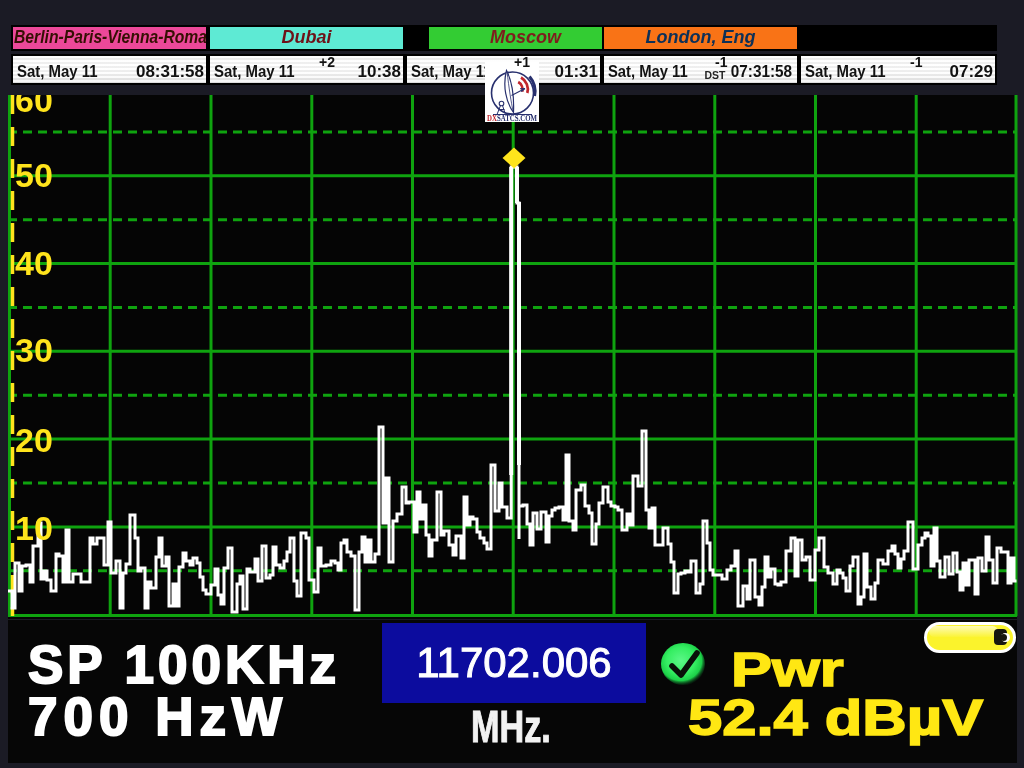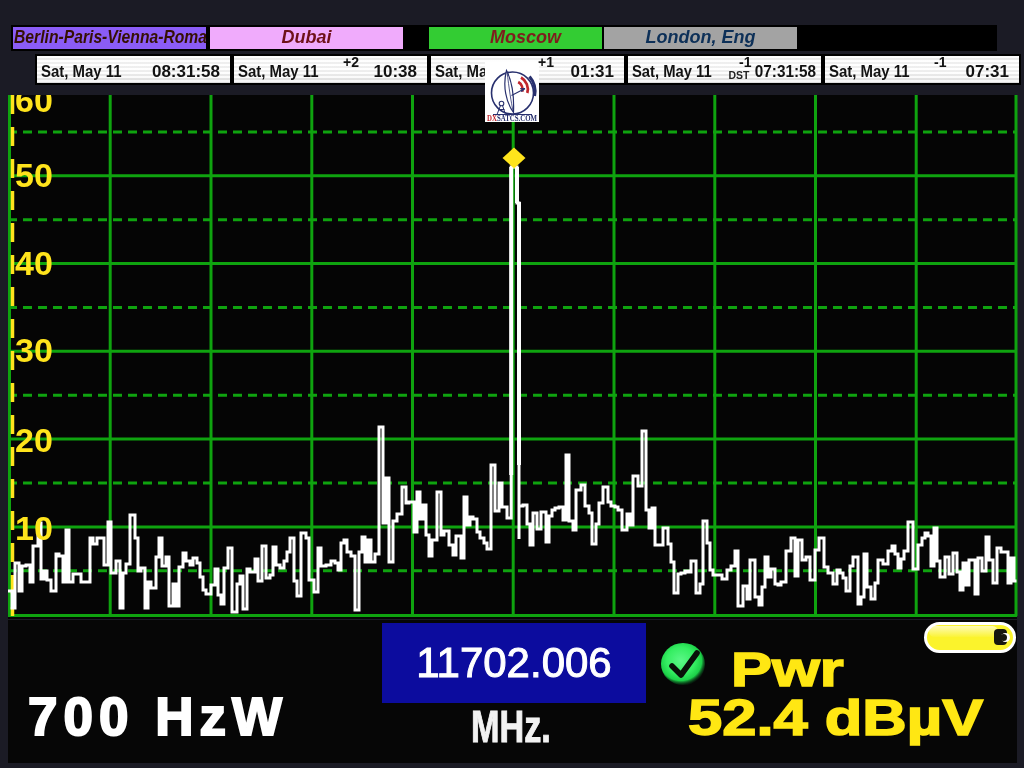--- a/index.html
+++ b/index.html
@@ -5,28 +5,28 @@
   * { margin:0; padding:0; box-sizing:border-box; }
   html,body { width:1024px; height:768px; overflow:hidden; background:#1b1b25;
     font-family:"Liberation Sans", sans-serif; }
   #stage { position:relative; width:1024px; height:768px; }
 
   
   .hdrrow { position:absolute; left:11px; top:25px; width:986px; height:26px; background:#000; }
   .hdr { position:absolute; top:0; height:26px; border:2px solid #000; overflow:hidden;
     font-style:italic; font-weight:bold; font-size:18px; text-align:center; line-height:21px; }
   .hdr span { display:inline-block; transform-origin:center; white-space:nowrap; }
-  .timerow { position:absolute; left:11px; top:54px; width:954px; height:31px; background:#701a75;margin-left:24px; }
+  .timerow { position:absolute; left:11px; top:54px; width:954px; height:31px; background:#701a75; }
   .tbar { position:absolute; top:0; height:31px; border:2px solid #000;
     background:linear-gradient(180deg,#f2f2f2 0%,#ffffff 28%,#fdfdfd 55%,#e2e2e2 100%); }
   .tbar .stripes { position:absolute; inset:0;
     background:repeating-linear-gradient(180deg, rgba(255,255,255,0.7) 0 2px, rgba(210,210,210,0.35) 2px 4px); }
   .tbar .date { position:absolute; left:4px; top:6px; font-weight:bold; font-size:17px; color:#121212;
     transform:scaleX(0.88); transform-origin:left; white-space:nowrap; }
-  .tbar .time { position:absolute; right:10px; top:6px; font-weight:bold; font-size:17px; color:#121212;
+  .tbar .time { position:absolute; right:2px; top:6px; font-weight:bold; font-size:17px; color:#121212;
     transform-origin:right; white-space:nowrap; }
   .tbar .sup { position:absolute; top:-2px; font-weight:bold; font-size:14px; color:#121212; z-index:40; }
   .tbar .dst { position:absolute; top:13px; font-weight:bold; font-size:11px; color:#222;
     transform:scaleX(0.95); z-index:40; }
 
   
   #bottom { position:absolute; left:8px; top:620px; width:1009px; height:143px; background:#060606; }
   .bigwhite { position:absolute; color:#fff; font-weight:bold; font-size:53px;
     -webkit-text-stroke:2px #fff; letter-spacing:4px; white-space:nowrap; }
   .bigyellow { position:absolute; color:#ffe713; font-weight:bold; font-size:48px;
@@ -46,24 +46,24 @@
   #pill .knob i { position:absolute; right:-3px; top:4px; width:9px; height:9px; border-radius:50%;
     background:#fff; }
   #pill .knob b { position:absolute; right:0px; top:5px; width:7px; height:7px; border-radius:50%;
     background:#17170f; }
 </style>
 </head>
 <body>
 <div id="stage">
 
   <div class="hdrrow">
-    <div class="hdr" style="left:0px;   width:197px; background:#8b5cf6; color:#351003; text-align:left;"><span style="transform:scaleX(0.872); transform-origin:left; margin-left:1px;">Berlin-Paris-Vienna-Roma</span></div>
-    <div class="hdr" style="left:197px; width:197px; background:#f0abfc; color:#6e1118;"><span>Dubai</span></div>
+    <div class="hdr" style="left:0px;   width:197px; background:#ec4899; color:#351003; text-align:left;"><span style="transform:scaleX(0.872); transform-origin:left; margin-left:1px;">Berlin-Paris-Vienna-Roma</span></div>
+    <div class="hdr" style="left:197px; width:197px; background:#5eead4; color:#6e1118;"><span>Dubai</span></div>
     <div class="hdr" style="left:416px; width:197px; background:#33cc33; color:#7f1d1d;"><span>Moscow</span></div>
-    <div class="hdr" style="left:591px; width:197px; background:#a3a3a3; color:#0d3058;"><span>London, Eng</span></div>
+    <div class="hdr" style="left:591px; width:197px; background:#f97316; color:#0d3058;"><span>London, Eng</span></div>
   </div>
 
   <div class="timerow">
     <div class="tbar" style="left:0px; width:197px;">
         <div class="stripes"></div>
       <span class="date">Sat, May 11</span>
         <span class="time">08:31:58</span>
       </div>
     <div class="tbar" style="left:197px; width:197px;">
         <div class="stripes"></div>
@@ -81,21 +81,21 @@
         <div class="stripes"></div>
       <span class="date" style="transform:scaleX(0.87);">Sat, May 11</span>
         <span class="sup" style="left:111px;">-1</span>
         <span class="dst" style="left:100px;">DST</span>
         <span class="time" style="transform:scaleX(0.9);transform-origin:right;right:5px;">07:31:58</span>
       </div>
     <div class="tbar" style="left:788px; width:198px;">
         <div class="stripes"></div>
       <span class="date">Sat, May 11</span>
         <span class="sup" style="left:109px;">-1</span>
-        <span class="time">07:31</span>
+        <span class="time">07:29</span>
       </div>
   </div>
 
   <svg id="plot" style="position:absolute;left:0;top:95px;" width="1024" height="525" viewBox="0 0 1024 525">
     <rect x="8" y="0" width="1009" height="524" fill="#050505"></rect>
     <g stroke="#0fa30f" stroke-width="3" fill="none">
 
       <path d="M110.2,0 V521"></path>
       <path d="M211.0,0 V521"></path>
       <path d="M311.8,0 V521"></path>
@@ -134,20 +134,21 @@
       <text x="15" y="17">60</text>
       <text x="15" y="92">50</text>
       <text x="15" y="180">40</text>
       <text x="15" y="267">30</text>
       <text x="15" y="357">20</text>
       <text x="15" y="445">10</text>
     </g>
   </svg>
 
   <div id="bottom"></div>
+  <div class="bigwhite" style="left:28px; top:634px;">SP 100KHz</div>
   <div class="bigwhite" style="left:28px; top:686px; letter-spacing:6px;">700 HzW</div>
   <div id="bluebox">11702.006</div>
   <div id="mhz">MHz.</div>
   <svg id="check" viewBox="0 0 46 46">
     <defs>
       <radialGradient id="gg" cx="45%" cy="42%" r="58%">
         <stop offset="0%" stop-color="#5bf787"></stop>
         <stop offset="55%" stop-color="#35ee62"></stop>
         <stop offset="82%" stop-color="#1cd148"></stop>
         <stop offset="100%" stop-color="#0a5f22" stop-opacity="0.25"></stop>

